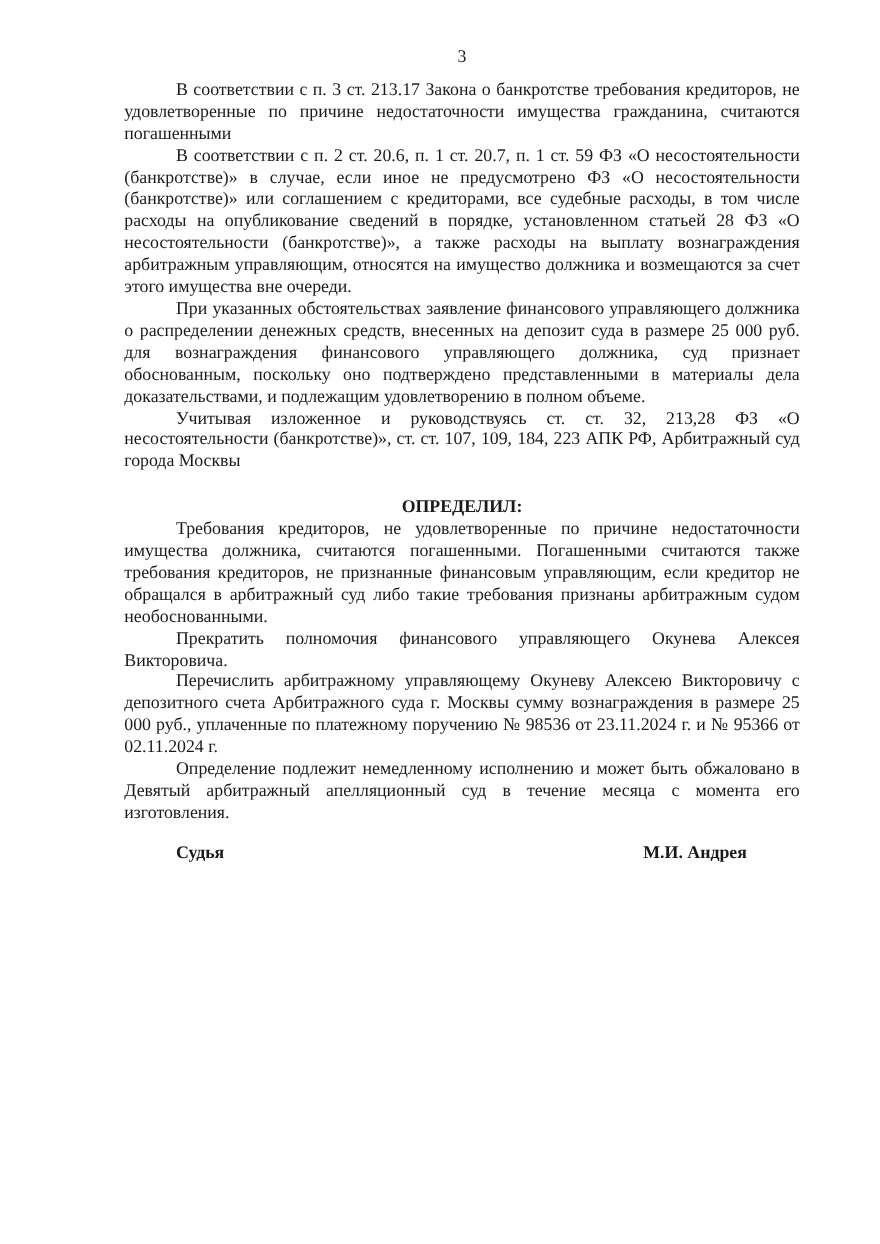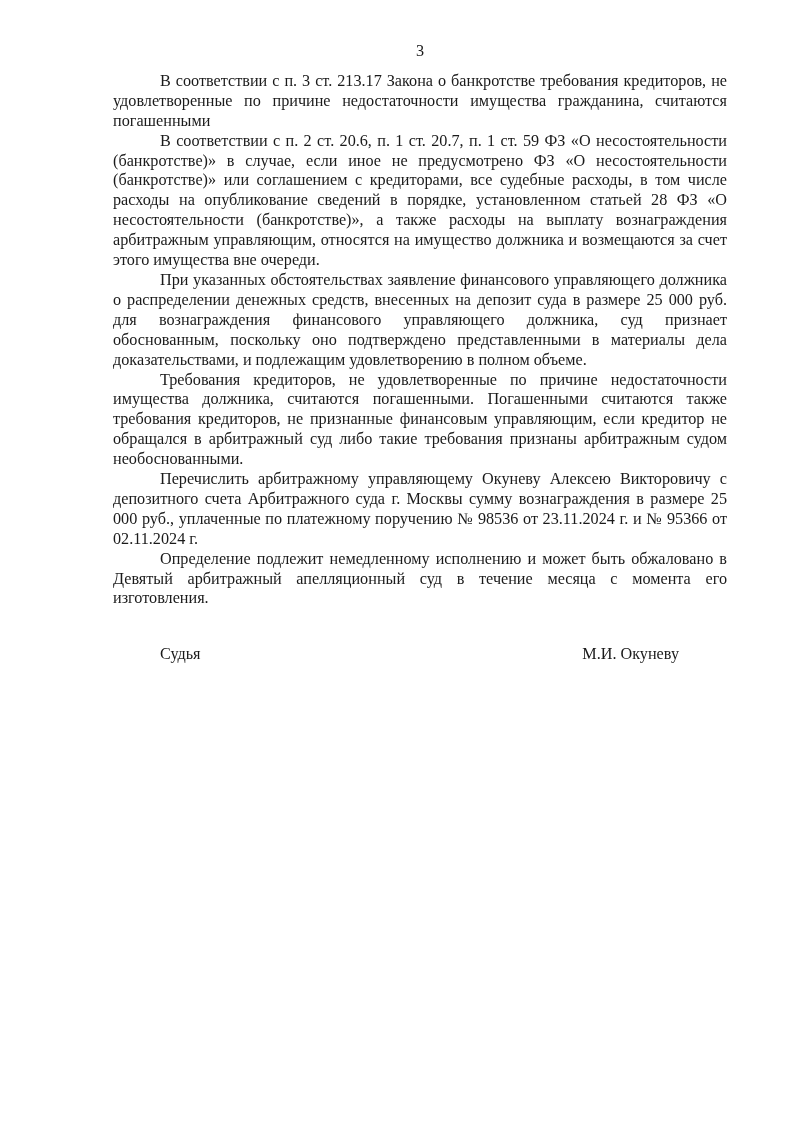--- a/index.html
+++ b/index.html
@@ -6,34 +6,37 @@
   body { width: 800px; height: 1131px; position: relative; overflow: hidden; }
   .page {
     position: absolute; left: 113px; top: 42px; width: 614px;
     font-family: "Liberation Serif", serif; font-size: 16.2px; line-height: 19.9px;
     color: #1a1a1a;
   }
   .pagenum { text-align: center; margin-bottom: 10px; }
   .p { text-align: justify; text-indent: 47px; margin: 0; }
   .u { text-decoration: underline; text-underline-offset: 2px; }
   .heading { text-align: center; font-weight: bold; margin: 21px 0 0 0; }
-  .sign { display: flex; justify-content: space-between; font-weight: normal; margin-top: 36px; padding-left: 47px; padding-right: 48px; }
+  .sign { display: flex; justify-content: space-between; font-weight: bold; margin-top: 16px; padding-left: 47px; padding-right: 48px; }
 </style>
 </head>
 <body>
 
 <div class="page">
   <div class="pagenum">3</div>
 
   <p class="p">В соответствии с п. 3 ст. 213.17 Закона о банкротстве требования кредиторов, не удовлетворенные по причине недостаточности имущества гражданина, считаются погашенными</p>
   <p class="p">В соответствии с  п. 2 ст. 20.6, п. 1 ст. 20.7, п. 1 ст. 59 ФЗ «О несостоятельности (банкротстве)» в случае, если иное не предусмотрено ФЗ «О несостоятельности (банкротстве)» или соглашением с кредиторами, все судебные расходы, в том числе расходы на опубликование сведений в порядке, установленном статьей 28 ФЗ «О несостоятельности (банкротстве)», а также расходы на выплату вознаграждения арбитражным управляющим, относятся на имущество должника и возмещаются за счет этого имущества вне очереди.</p>
   <p class="p">При указанных обстоятельствах заявление финансового управляющего должника о распределении денежных средств, внесенных на депозит суда в размере 25 000 руб. для вознаграждения финансового управляющего должника, суд признает обоснованным, поскольку оно подтверждено представленными в материалы дела доказательствами, и подлежащим удовлетворению в полном объеме.</p>
+  <p class="p">Учитывая изложенное и руководствуясь ст. ст. 32, 213,28 ФЗ «О несостоятельности (банкротстве)», ст. ст. 107, 109, 184, 223 АПК РФ, Арбитражный суд города Москвы</p>
 
+  <div class="heading">ОПРЕДЕЛИЛ:</div>
 
   <p class="p">Требования кредиторов, не удовлетворенные по причине недостаточности имущества должника, считаются погашенными. Погашенными считаются также требования кредиторов, не признанные финансовым управляющим, если кредитор не обращался в арбитражный суд либо такие требования признаны арбитражным судом необоснованными.</p>
+  <p class="p">Прекратить полномочия финансового управляющего Окунева Алексея Викторовича.</p>
   <p class="p">Перечислить арбитражному управляющему Окуневу Алексею Викторовичу с депозитного счета Арбитражного суда г. Москвы сумму вознаграждения в размере 25 000 руб., уплаченные по платежному поручению № 98536 от 23.11.2024 г. и № 95366 от 02.11.2024 г.</p>
   <p class="p">Определение подлежит немедленному исполнению и может быть обжаловано в Девятый арбитражный апелляционный суд в течение месяца с момента его изготовления.</p>
 
   <div class="sign">
     <span>Судья</span>
-    <span>М.И. Окуневу</span>
+    <span>М.И. Андрея</span>
   </div>
 </div>
 
 </body></html>

